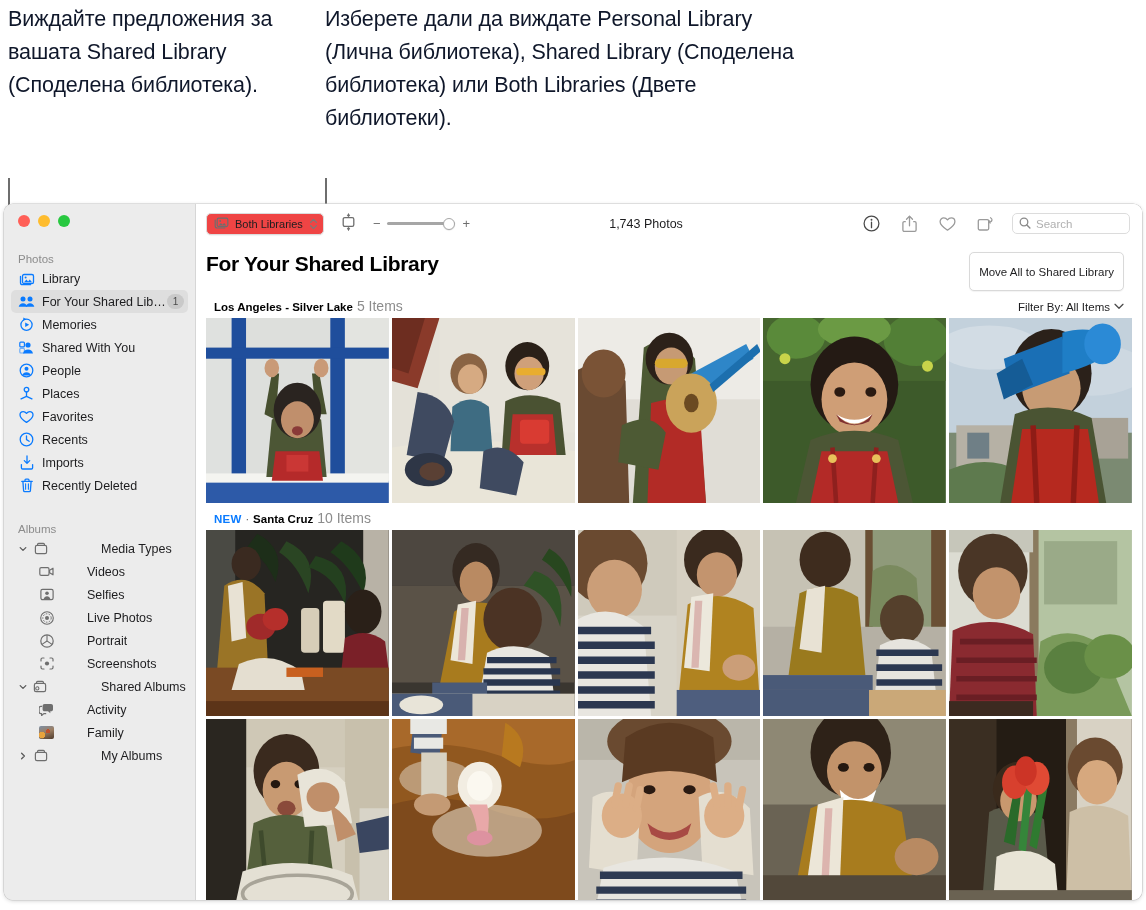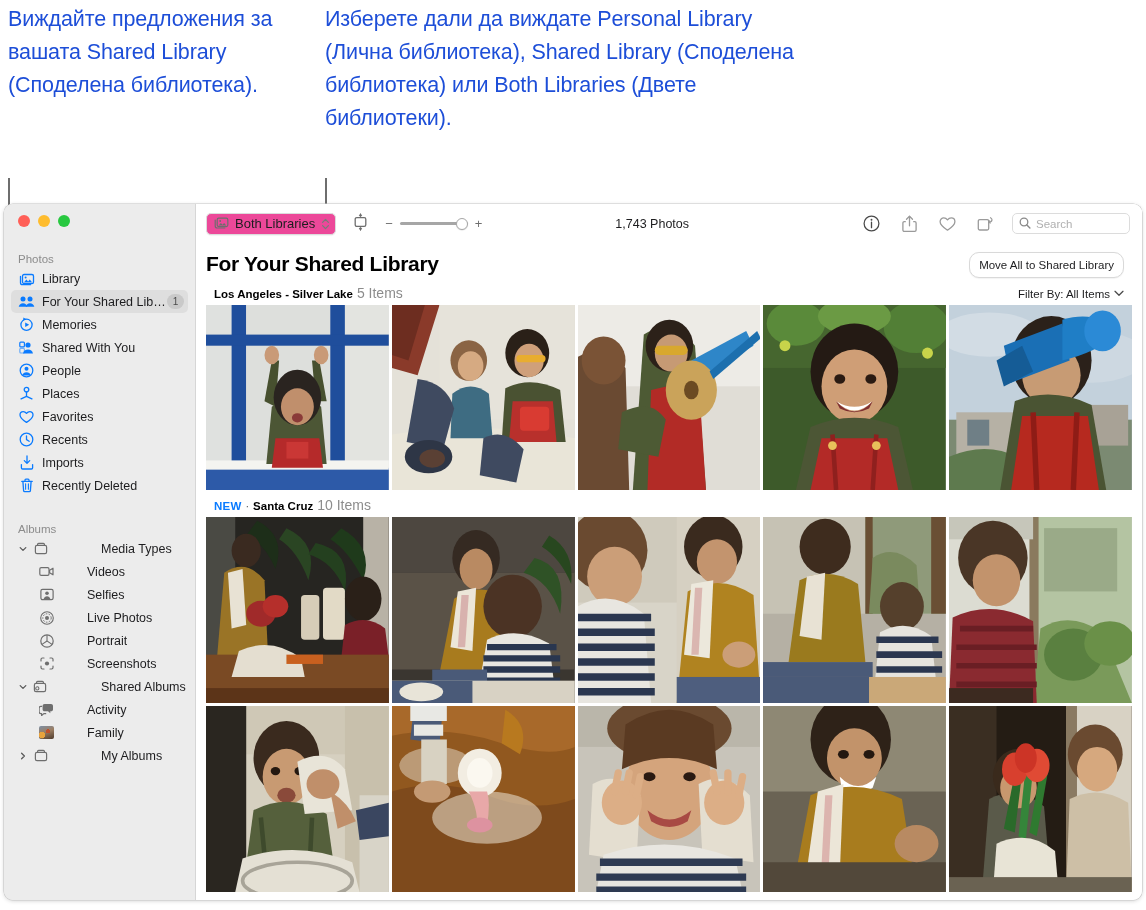--- a/index.html
+++ b/index.html
@@ -10,21 +10,21 @@
     overflow: hidden;
     position: relative;
   }
 
   
   .callouts { position: absolute; top: 0; left: 0; width: 1146px; height: 205px; }
   .callout-text {
     position: absolute;
     font-size: 21.5px;
     line-height: 33px;
-    color: #1d4ed8;
+    color: #0f172a;
     font-family: "Liberation Sans", sans-serif;
     letter-spacing: -0.1px;
   }
   #callout-left  { left: 8px;   top: 3px;  width: 300px; }
   #callout-right { left: 325px; top: 3px;  width: 500px; }
 
   .callout-line {
     position: absolute;
     width: 2px;
     background: #6e6e6e;
@@ -135,23 +135,23 @@
     display: flex; align-items: center;
     padding: 0 12px 0 10px;
     background: #ffffff;
     flex: 0 0 39px;
   }
   .lib-select {
     display: flex; align-items: center;
     height: 22px;
     border: 1px solid #dcdcdc;
     border-radius: 5px;
-    background: #ec4899;
+    background: #ef4444;
     padding: 0 5px 0 7px;
-    font-size: 13px;
+    font-size: 11px;
     color: #1d1d1f;
     gap: 6px;
     box-shadow: 0 0.5px 1px rgba(0,0,0,0.05);
   }
   .lib-select .chev { color: #7a7a7a; font-size: 9px; line-height: 1; display:flex; flex-direction:column; gap:1px; }
 
   .aspect-btn { margin-left: 16px; display:flex; align-items:center; }
   .zoom-group { display: flex; align-items: center; gap: 7px; margin-left: 16px; }
   .zoom-sign { color: #6e6e6e; font-size: 13px; }
   .slider { position: relative; width: 68px; height: 14px; display:flex; align-items:center; }
@@ -189,22 +189,22 @@
 
   .content { flex: 1; overflow: hidden; padding: 0 10px 0 10px; }
   .page-head {
     display: flex; align-items: flex-start; justify-content: space-between;
     padding: 9px 8px 0 0;
   }
   .page-title { font-size: 21px; font-weight: bold; color: #000; letter-spacing: -0.3px; }
   .move-all-btn {
     border: 1px solid #d9d9d9;
     background: #fff;
-    border-radius: 10px;
-    height: 26px;
+    border-radius: 5px;
+    height: 39px;
     padding: 0 9px;
     font-size: 11.5px;
     color: #1d1d1f;
     display: flex; align-items: center;
     box-shadow: 0 0.5px 1px rgba(0,0,0,0.05);
     font-family: "Liberation Sans", sans-serif;
   }
 
   .sec-head {
     display: flex; align-items: baseline; justify-content: space-between;

